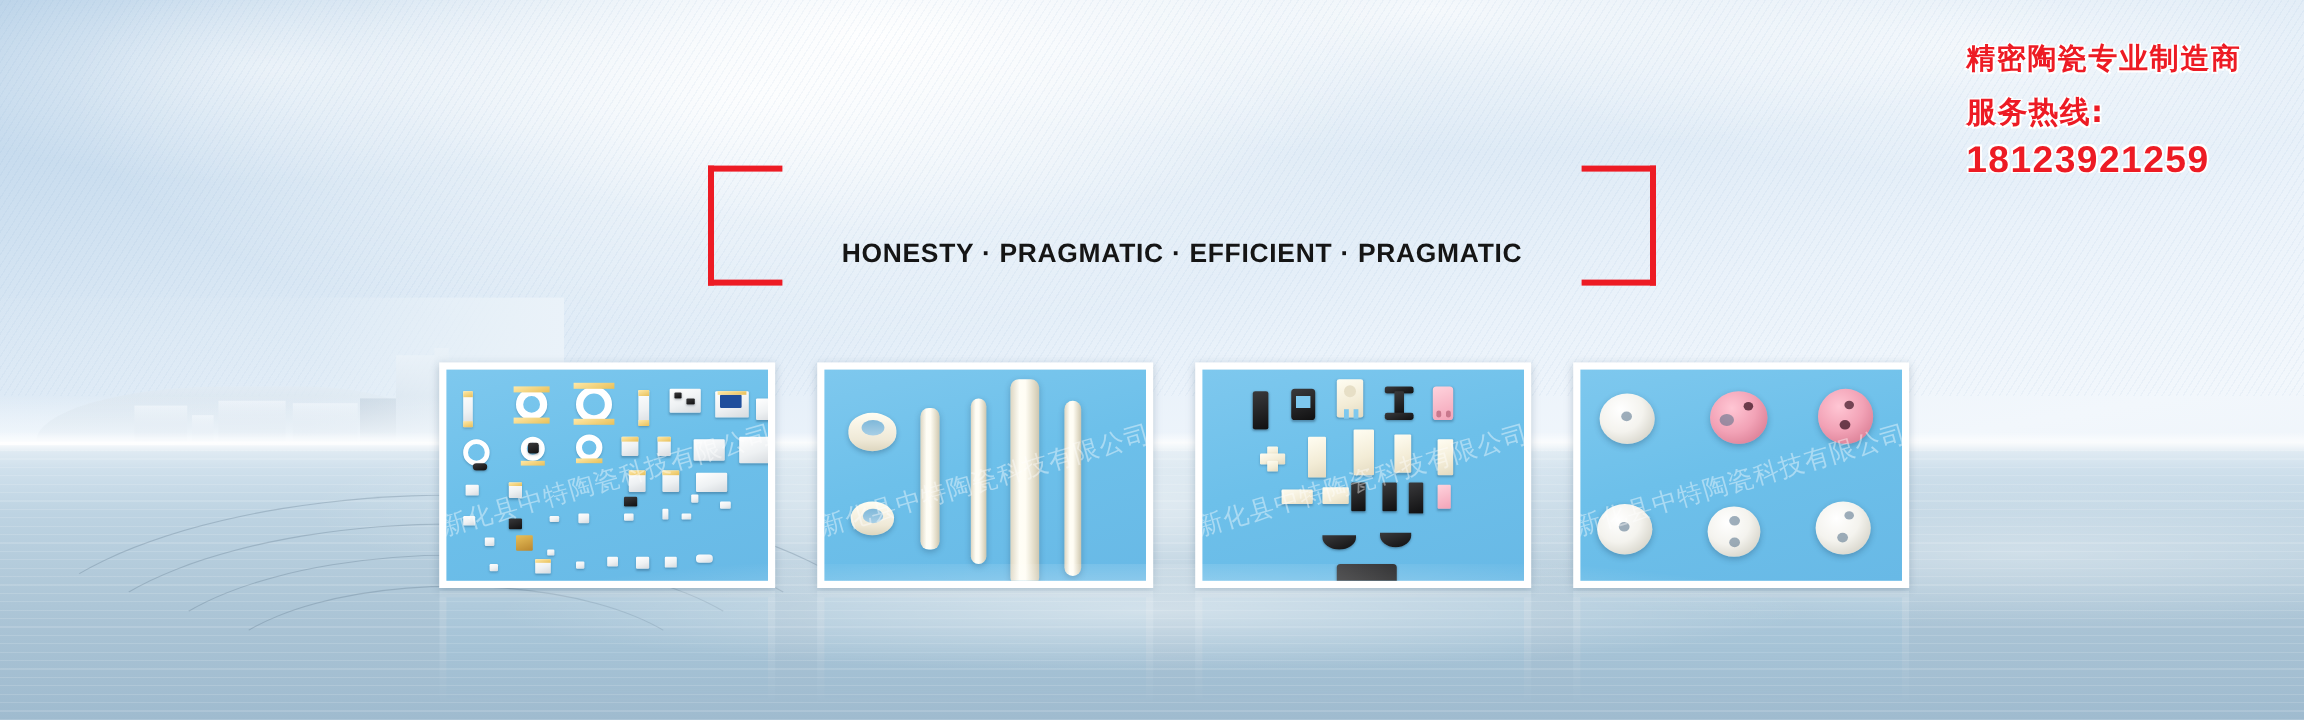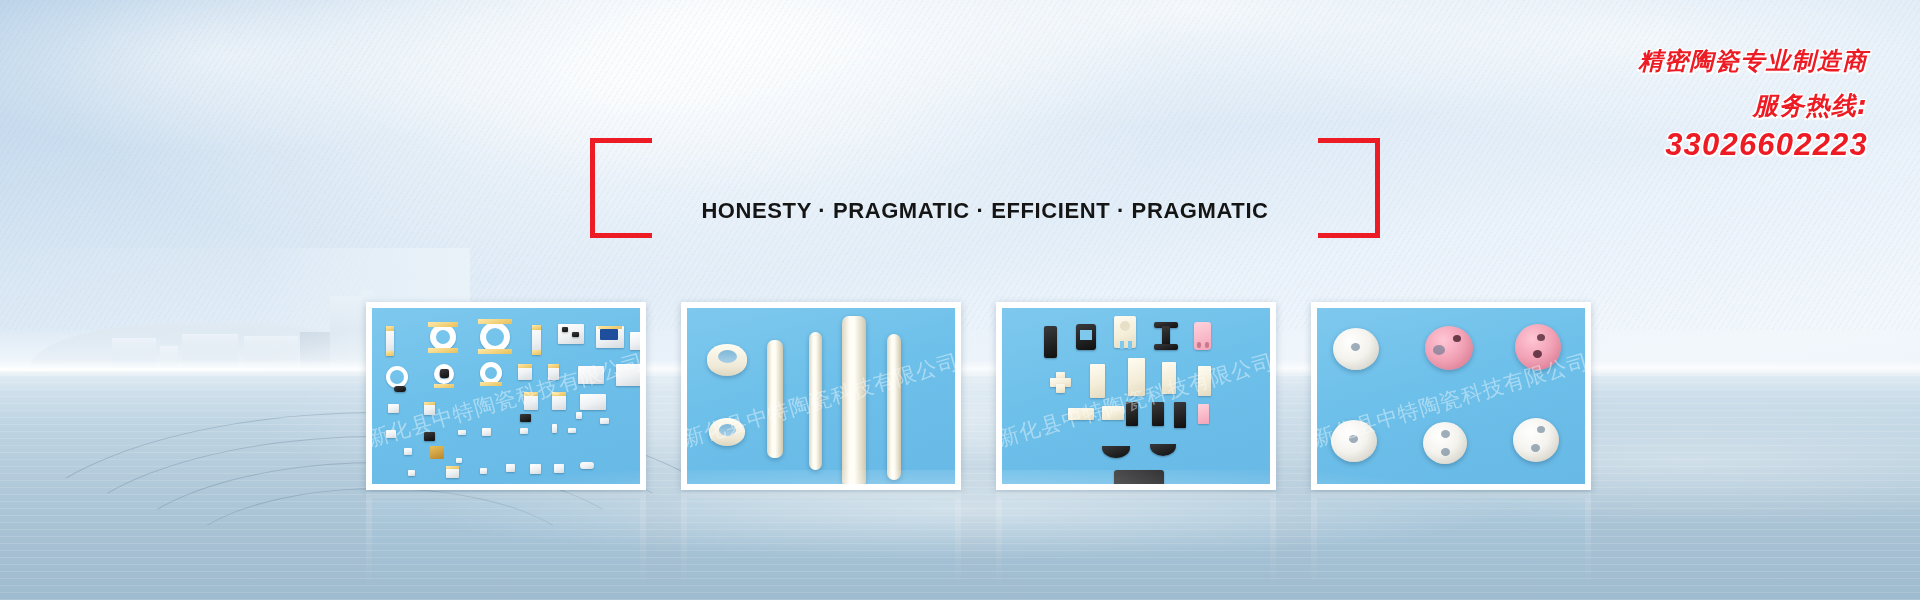--- a/index.html
+++ b/index.html
@@ -103,21 +103,21 @@
                  0 -2.5px 0 #fff, 0 2.5px 0 #fff, -2.5px 0 0 #fff, 2.5px 0 0 #fff;
   }
   .slogan-en {
     position:absolute; left:70px; top:68px; width:650px; text-align:center;
     font-family:"Liberation Sans", sans-serif;
     font-size:22px; font-weight:bold; color:#151515;
     letter-spacing:.6px; white-space:nowrap;
   }
 
   
-  .contact { position:absolute; right:52px; top:44px; text-align:right;font-style:italic; }
+  .contact { position:absolute; right:52px; top:32px; text-align:left; }
   .contact .line1 {
     font-family:"DejaVu Sans", sans-serif;
     font-size:24px; font-weight:bold; color:#ED1B24; letter-spacing:1.5px;
     white-space:nowrap; line-height:34px;
     text-shadow:-1.5px -1.5px 0 #fff,1.5px -1.5px 0 #fff,-1.5px 1.5px 0 #fff,1.5px 1.5px 0 #fff;
   }
   .contact .line2 {
     font-family:"DejaVu Sans", sans-serif;
     font-size:25px; font-weight:bold; color:#ED1B24; letter-spacing:1px;
     line-height:40px; margin-top:8px;
@@ -250,21 +250,21 @@
       <span class="top"></span>
         <span class="vert"></span>
         <span class="bot"></span>
     </div>
     <div class="slogan-en">HONESTY · PRAGMATIC · EFFICIENT · PRAGMATIC</div>
   </div>
 
   <div class="contact">
     <div class="line1">精密陶瓷专业制造商</div>
     <div class="line2">服务热线:</div>
-    <div class="line3">33026602223</div>
+    <div class="line3">18123921259</div>
   </div>
 
   <div class="panels">
 
     <div class="panel">
       <div class="inner">
         <div class="wm">新化县中特陶瓷科技有限公司</div>
         <div class="p chip" style="left:14px;  top:18px; width:8px;  height:30px;"></div>
         <div class="p gold" style="left:14px;  top:18px; width:8px;  height:5px;"></div>
         <div class="p gold" style="left:14px;  top:43px; width:8px;  height:5px;"></div>

